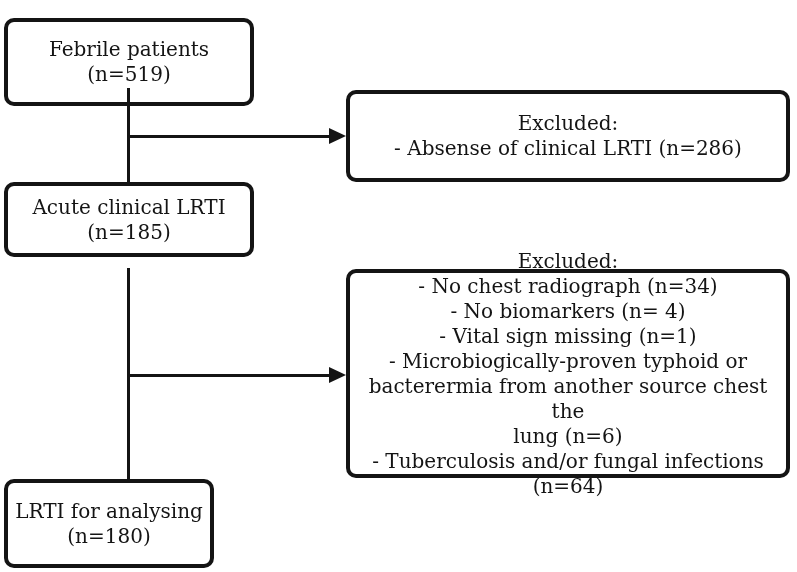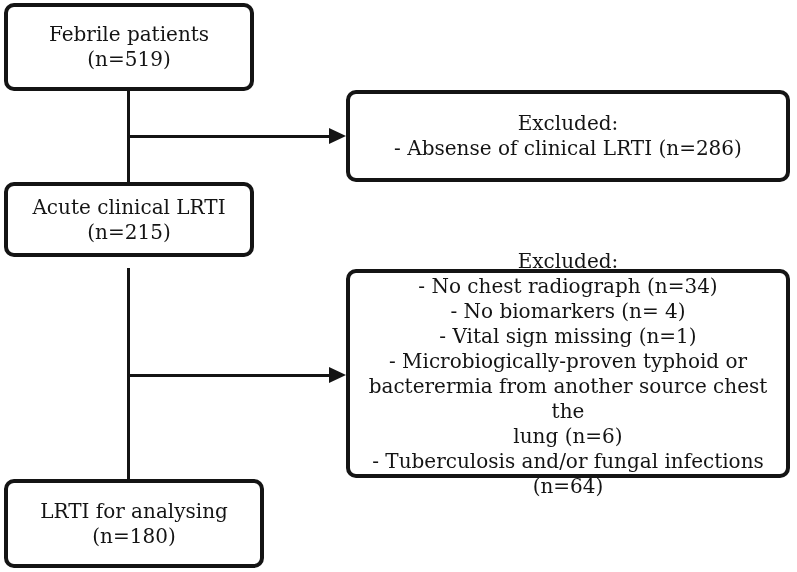--- a/index.html
+++ b/index.html
@@ -24,23 +24,23 @@
     background: #ffffff;
     display: flex;
     flex-direction: column;
     align-items: center;
     justify-content: center;
     text-align: center;
     font-size: 20px;
     line-height: 25px;
   }
   .node .line { width: 100%; }
-  #box-febrile   { left: 4px;   top: 3px;   width: 250px; height: 88px; }
+  #box-febrile   { left: 4px;   top: 18px;   width: 250px; height: 88px; }
   #box-acute     { left: 4px;   top: 182px; width: 250px; height: 75px; }
-  #box-analysing { left: 4px;   top: 479px; width: 260px; height: 89px; }
+  #box-analysing { left: 4px;   top: 479px; width: 210px; height: 89px; }
   #box-excluded1 { left: 346px; top: 90px;  width: 444px; height: 92px; }
   #box-excluded2 { left: 346px; top: 269px; width: 444px; height: 209px; padding: 2px 4px; }
   .vline {
     position: absolute;
     width: 3px;
     background: #141414;
   }
   #vline-1 { left: 127px; top: 88px;  height: 96px; }
   #vline-2 { left: 127px; top: 268px; height: 213px; }
   .hline {
@@ -70,21 +70,21 @@
     <div class="line">Febrile patients (n=519)</div>
   </div>
 
   <div class="node" id="box-excluded1">
     <div class="line">Excluded:</div>
     <div class="line">- Absense of clinical LRTI (n=286)</div>
   </div>
 
   <div class="node" id="box-acute">
     <div class="line">Acute clinical LRTI</div>
-    <div class="line">(n=215)</div>
+    <div class="line">(n=185)</div>
   </div>
 
   <div class="node" id="box-excluded2">
     <div class="line">Excluded:</div>
     <div class="line">- No chest radiograph (n=34)</div>
     <div class="line">- No biomarkers (n= 4)</div>
     <div class="line">- Vital sign missing (n=1)</div>
     <div class="line">- Microbiogically-proven typhoid or</div>
     <div class="line">bacterermia from another source chest the</div>
     <div class="line">lung (n=6)</div>

